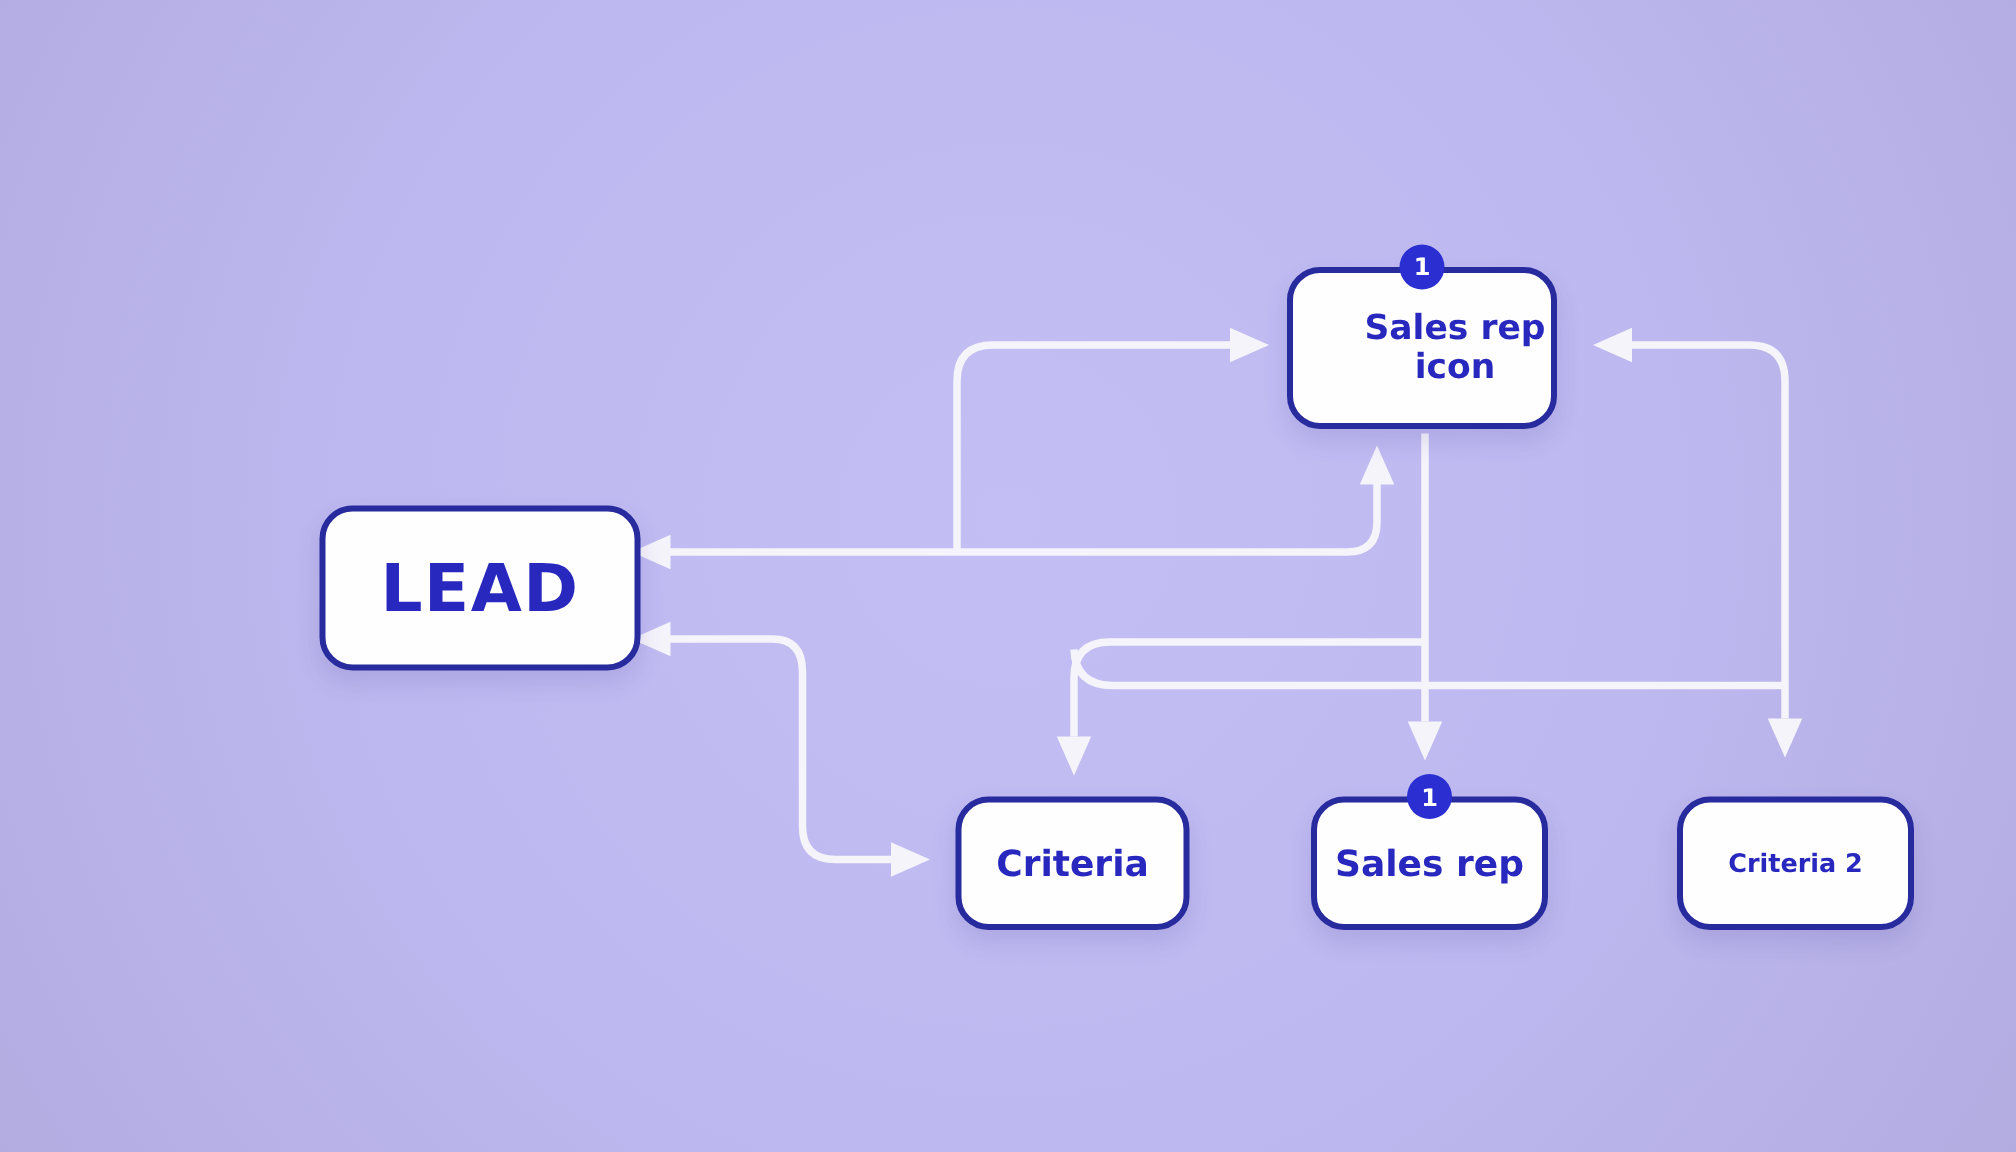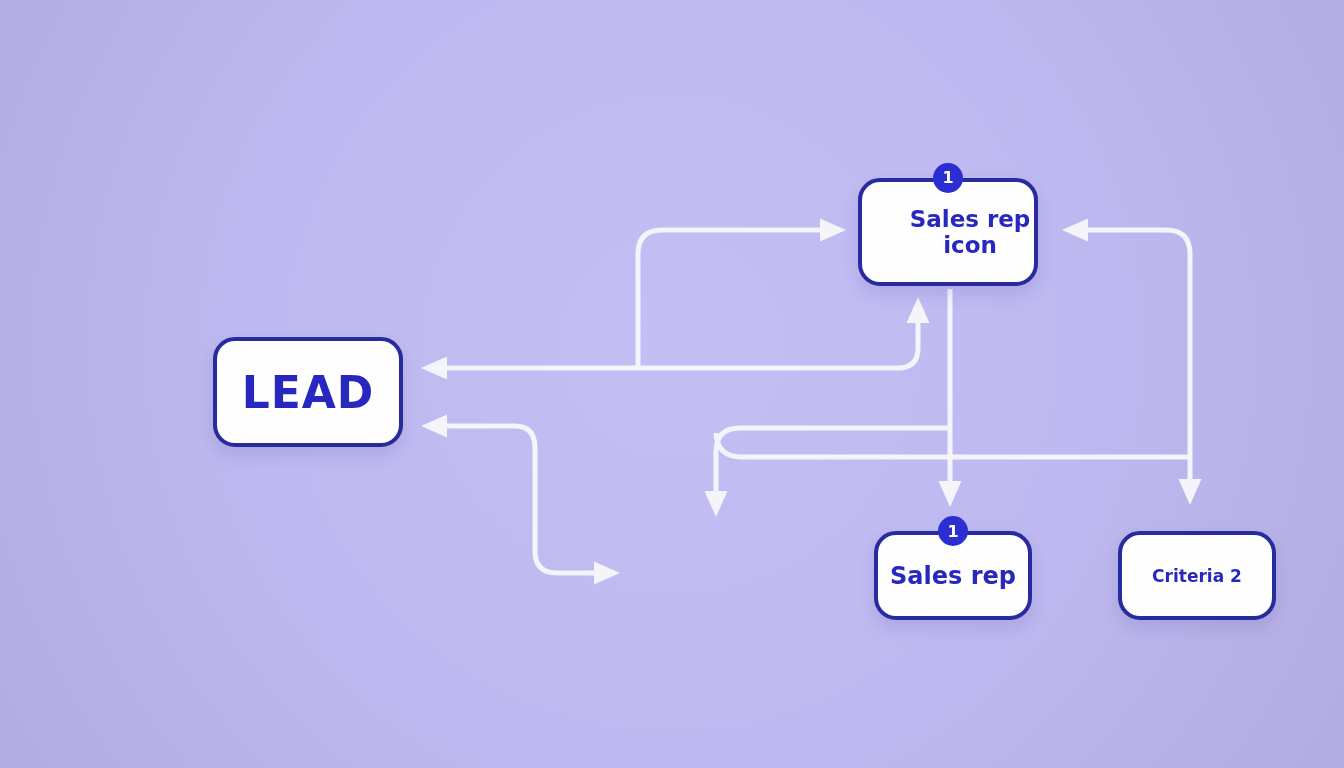--- a/index.html
+++ b/index.html
@@ -40,21 +40,21 @@
     display: flex;
     align-items: center;
     justify-content: center;
     text-align: center;
     color: #2828bf;
     font-weight: bold;
     box-shadow: 0 8px 16px rgba(70, 60, 150, 0.14);
   }
   .node-lead {
     left: 213px; top: 337px;
-    width: 190px; height: 110px;
+    width: 214px; height: 110px;
     font-size: 44px;
     letter-spacing: 1px;
   }
   .node-sales-rep-icon {
     left: 858px; top: 178px;
     width: 180px; height: 108px;
     font-size: 23px;
     line-height: 1.15;
   }
   .node-sales-rep-icon .node-label { display: block; width: 134px; margin-left: 44px; }
@@ -134,20 +134,23 @@
 
   <div class="node node-lead">
     <span class="node-label">LEAD</span>
   </div>
 
   <div class="node node-sales-rep-icon">
     <span class="badge">1</span>
     <span class="node-label">Sales rep icon</span>
   </div>
 
+  <div class="node node-criteria">
+    <span class="node-label">Criteria</span>
+  </div>
 
   <div class="node node-sales-rep">
     <span class="badge">1</span>
     <span class="node-label">Sales rep</span>
   </div>
 
   <div class="node node-criteria-2">
     <span class="node-label">Criteria 2</span>
   </div>
 

